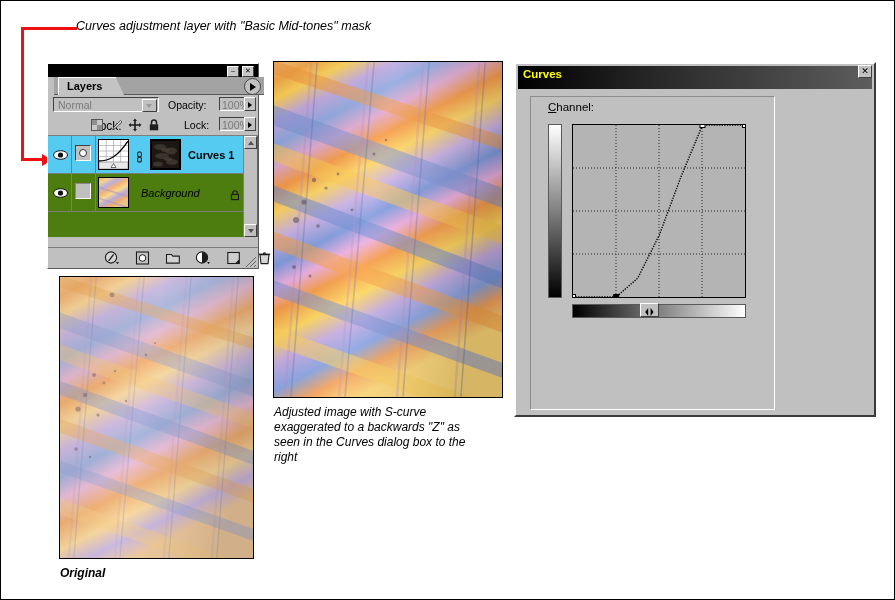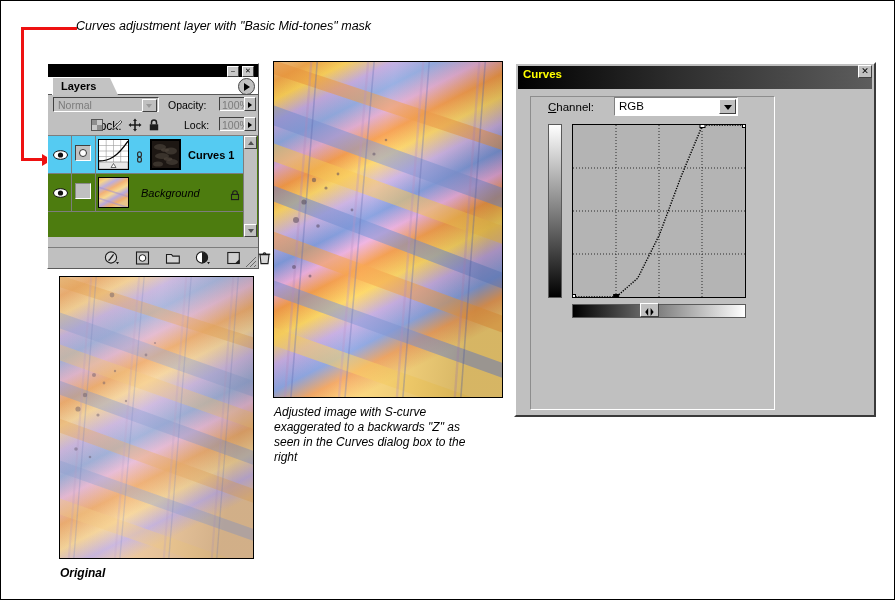--- a/index.html
+++ b/index.html
@@ -14,21 +14,21 @@
   
   .out{border:1px solid;border-color:#ffffff #404040 #404040 #ffffff;}
   .in{border:1px solid;border-color:#404040 #ffffff #ffffff #404040;}
 
   
   #layers{position:absolute;left:46px;top:62px;width:212px;height:206px;background:#c0c0c0;
           border:1px solid;border-color:#ffffff #5a5a5a #5a5a5a #ffffff;box-sizing:border-box;}
   #layers-titlebar{position:absolute;left:0;top:0;width:100%;height:13px;background:#000;}
   .tb-btn{position:absolute;top:2px;width:10px;height:9px;background:#c8c8c8;border:1px solid;
           border-color:#ffffff #404040 #404040 #ffffff;font-size:7px;line-height:8px;text-align:center;color:#000;font-family:"Liberation Sans",sans-serif;}
-  #layers-tabrow{position:absolute;left:0;top:13px;width:100%;height:17px;background:#ffffff;border-bottom:1px solid #5a5a5a;}
+  #layers-tabrow{position:absolute;left:6px;top:13px;width:100%;height:17px;background:#a3a3a3;border-bottom:1px solid #5a5a5a;}
   #layers-tab{position:absolute;left:4px;top:0px;height:17px;padding:0 14px 0 8px;background:#c3c3c3;
           border-top:1px solid #fff;border-left:1px solid #fff;font-size:11px;font-weight:bold;line-height:17px;color:#000;}
   #layers-tab:after{content:"";position:absolute;right:-8px;top:0;width:0;height:0;border-bottom:17px solid #c3c3c3;border-right:8px solid transparent;}
   #palette-menu{position:absolute;right:3px;top:1px;width:15px;height:15px;border-radius:50%;background:#c0c0c0;border:1px solid #444;}
   #palette-menu:after{content:"";position:absolute;left:5px;top:3.5px;width:0;height:0;border-top:4px solid transparent;border-bottom:4px solid transparent;border-left:6px solid #000;}
 
   .row-blend{position:absolute;left:0;top:31px;width:100%;height:19px;}
   .blend-select{position:absolute;left:5px;top:2px;width:106px;height:15px;background:#c0c0c0;box-sizing:border-box;padding-left:44px;}
   .blend-select span{position:absolute;left:4px;top:1px;font-size:10.5px;color:#7b7b7b;}
   .blend-arrow{position:absolute;right:1px;top:1px;width:13px;height:11px;background:#c0c0c0;border:1px solid;border-color:#fff #404040 #404040 #fff;}
@@ -462,24 +462,20 @@
       <div class="t">Curves</div>
     </div>
     <div id="curves-close">✕</div>
 
     <div id="curves-group"></div>
 
     <div class="lbl-channel">
       <span style="text-decoration:underline;">C</span><span>hannel:</span>
     </div>
 
-    <div id="channel-select">
-      <div class="v">RGB</div>
-      <div class="a"></div>
-    </div>
 
     <div id="vramp"></div>
 
     <div id="graph">
       <svg id="graph-svg" viewBox="0 0 172 172" width="172" height="172" preserveAspectRatio="none">
         <g stroke="#2b2b2b" stroke-width="1" stroke-dasharray="1 2">
           <line x1="43" y1="0" x2="43" y2="172"></line>
             <line x1="86" y1="0" x2="86" y2="172"></line>
             <line x1="129" y1="0" x2="129" y2="172"></line>
           <line x1="0" y1="43" x2="172" y2="43"></line>

